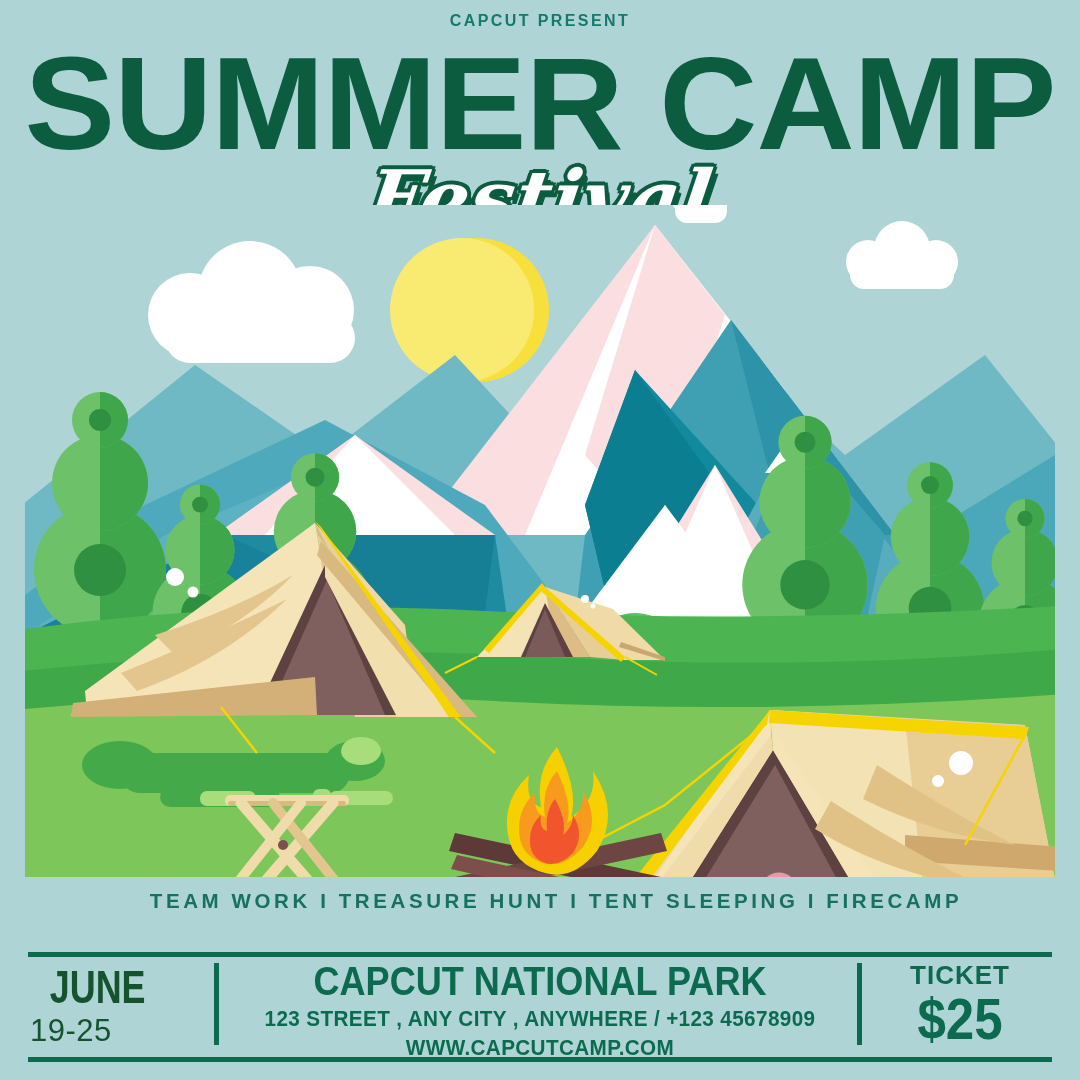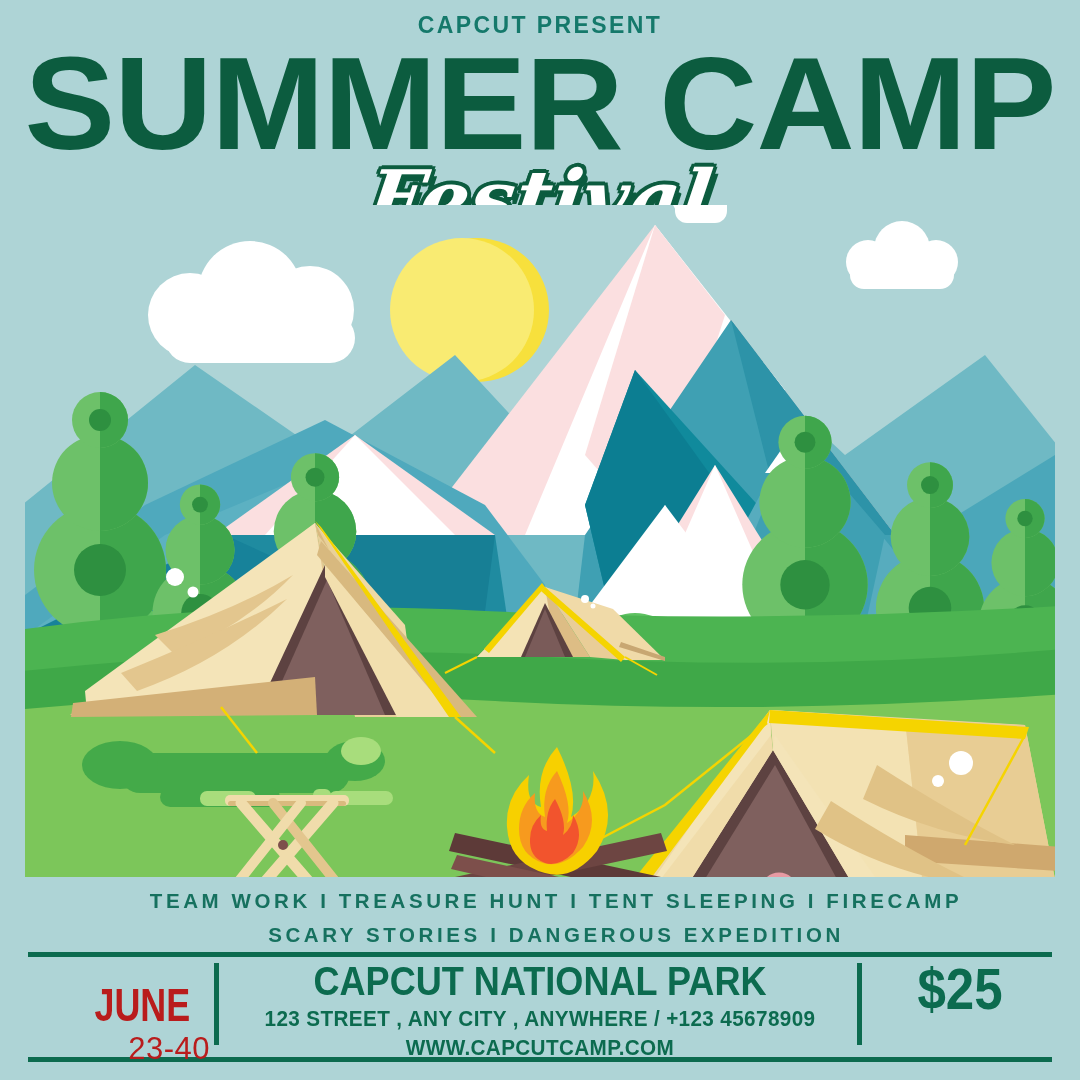--- a/index.html
+++ b/index.html
@@ -14,21 +14,21 @@
   .poster{
     position:absolute;inset:0;
     width:1080px;height:1080px;
     background:#aed4d6;
   }
 
   
   .presenter{
     position:absolute;top:12px;left:0;width:1080px;
     text-align:center;
-    font-size:23px;font-weight:700;
+    font-size:16px;font-weight:700;
     letter-spacing:2.4px;
     color:#15796b;
   }
   .title-wrap{
     position:absolute;top:38px;left:0;width:979px;height:160px;
   }
   .main-title{
     position:absolute;top:0;left:0;width:1080px;
     text-align:center;
     font-family:"Liberation Sans", sans-serif;
@@ -87,23 +87,22 @@
   .rule.top{top:952px;}
   .rule.bottom{top:1057px;}
 
   .vdiv{
     position:absolute;width:5px;height:82px;top:963px;background:#0c6b4f;
   }
   .vdiv.left{left:214px;}
   .vdiv.right{left:857px;}
 
   .foot-date{
-    position:absolute;left:30px;top:963px;width:180px;text-align:right;
-    color:#b91c1c;
-    margin-top:18px;
+    position:absolute;left:30px;top:963px;width:180px;text-align:left;
+    color:#14532d;
   }
   .foot-date .month{
     font-size:46px;font-weight:700;line-height:48px;
     letter-spacing:0px;transform:scaleX(.78);display:block;
     font-family:"Liberation Sans", sans-serif;
   }
   .foot-date .days{
     font-size:31px;font-weight:400;line-height:40px;display:block;
     letter-spacing:0.5px;
   }
@@ -518,36 +517,36 @@
             </g>
           </g>
         </g>
 
       </g>
     </svg>
   </div>
 
   <div class="activities">
     <span class="act-line">TEAM WORK  I  TREASURE HUNT  I  TENT SLEEPING  I  FIRECAMP</span>
-    <span class="act-line">SCARY STORIES  I  DANGEROUS EXPEDITION</span>
   </div>
 
   <div class="rule top"></div>
   <div class="rule bottom"></div>
   <div class="vdiv left"></div>
   <div class="vdiv right"></div>
 
   <div class="foot-date">
     <span class="month">JUNE</span>
-    <span class="days">23-40</span>
+    <span class="days">19-25</span>
   </div>
 
   <div class="foot-center">
     <span class="venue">CAPCUT NATIONAL PARK</span>
     <span class="addr">123 STREET , ANY CITY , ANYWHERE / +123 45678909</span>
     <span class="site">WWW.CAPCUTCAMP.COM</span>
   </div>
 
   <div class="foot-ticket">
+    <span class="tlabel">TICKET</span>
     <span class="tprice">$25</span>
   </div>
 
 </div>
 
 </body></html>

